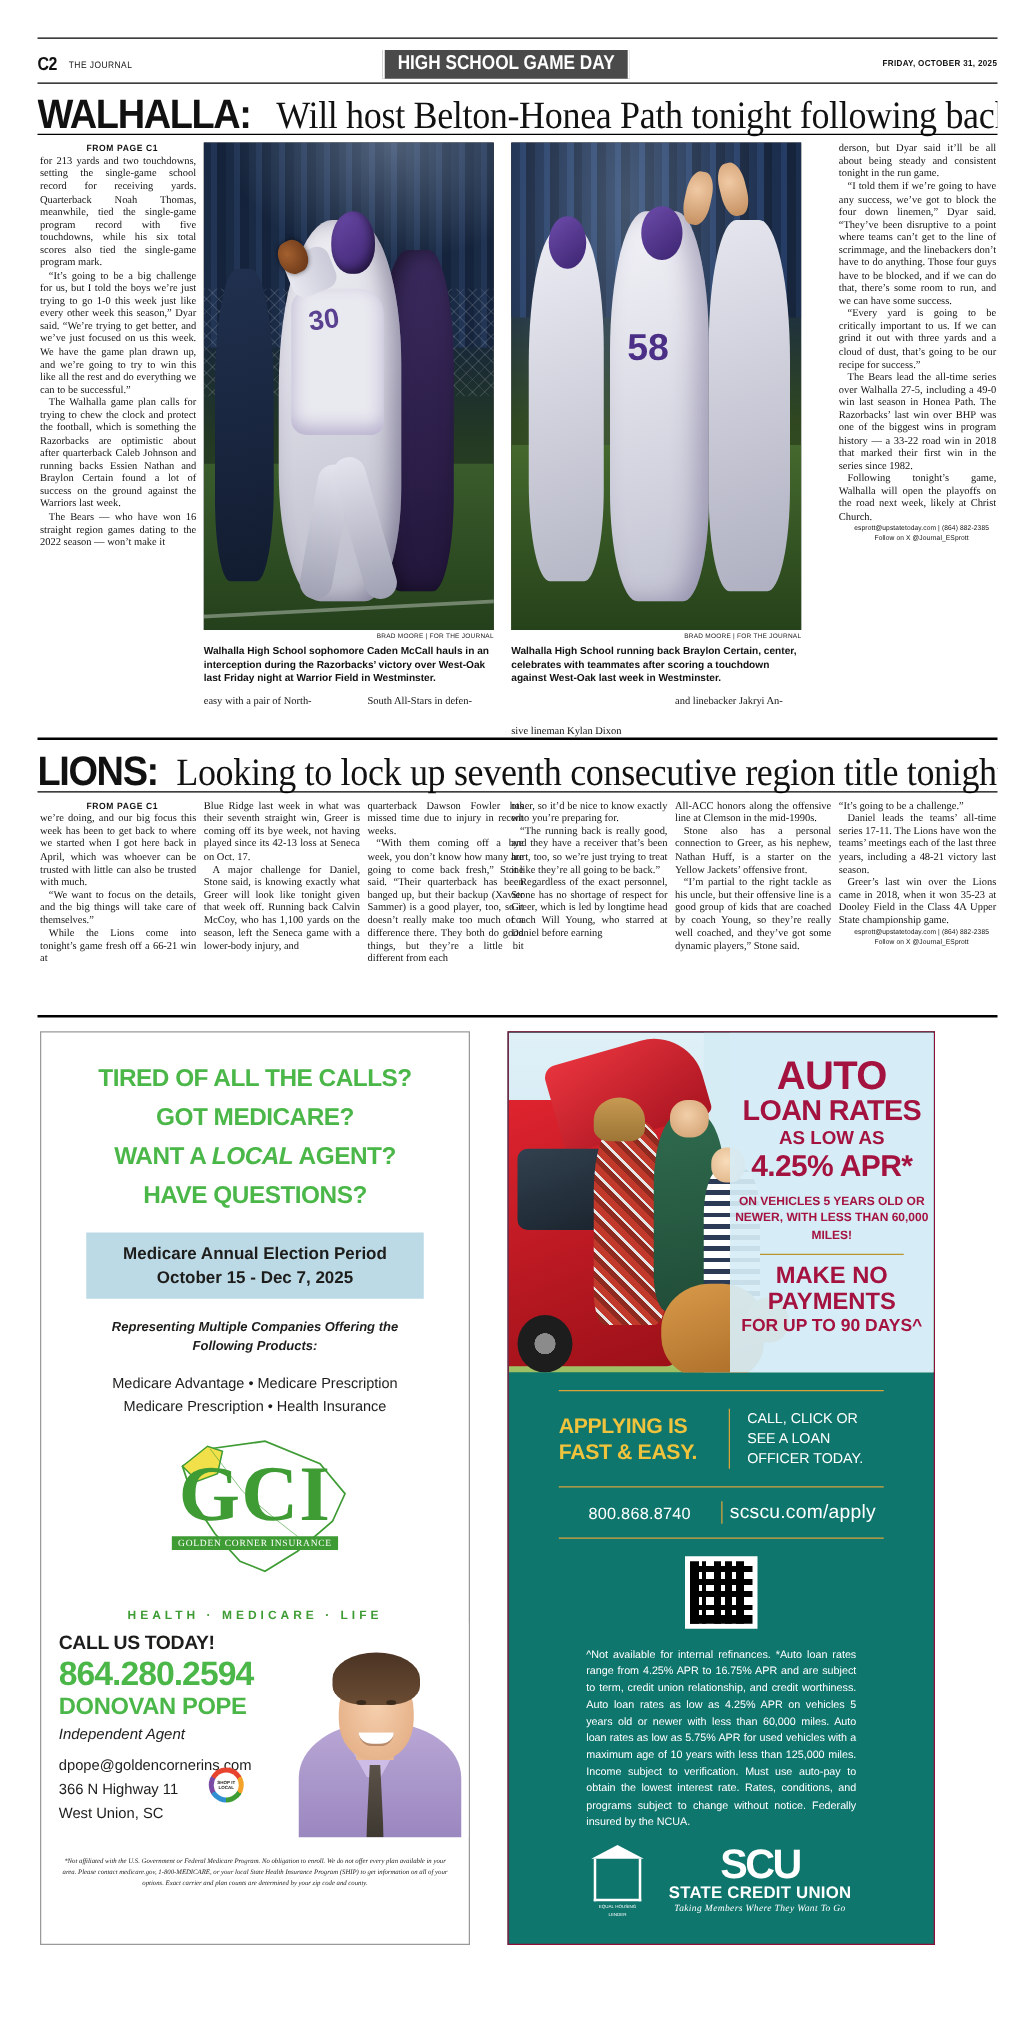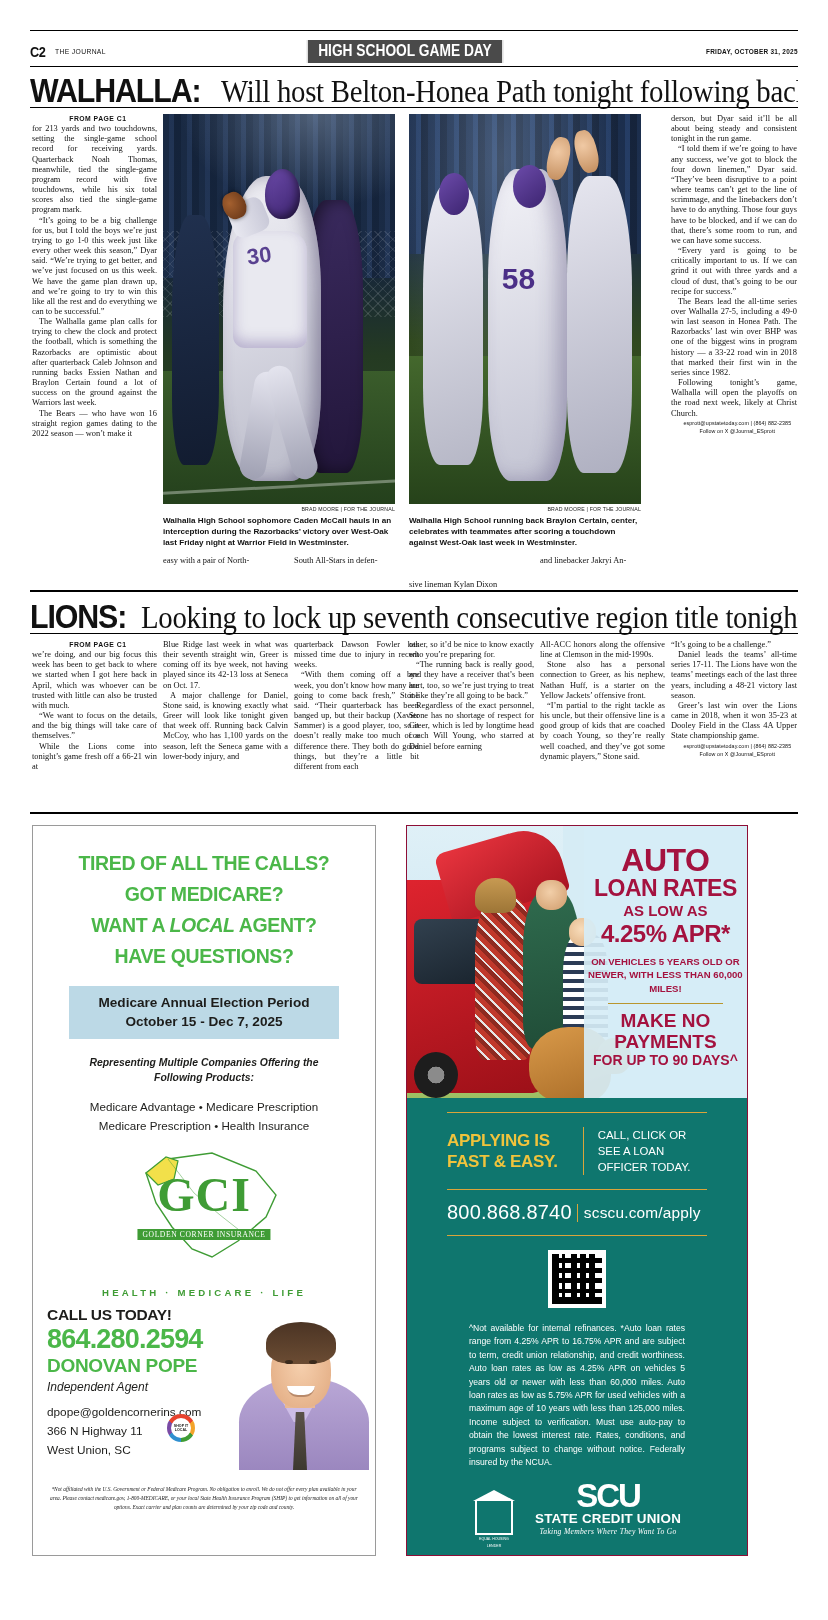--- a/index.html
+++ b/index.html
@@ -210,21 +210,21 @@
     font-size: 11.6px; line-height: 19px; margin-top: 12px; color: #1d1d1b;
   }
   .gci-logo-wrap { position: relative; height: 152px; margin-top: 6px; }
   .gci-sc-outline {
     position: absolute; left: 50%; top: 4px; width: 176px; height: 124px;
     transform: translateX(-50%);
   }
   .gci-letters {
     position: absolute; left: 50%; top: 14px; transform: translateX(-50%);
     font-family: "Liberation Serif", serif; font-weight: bold;
-    font-size: 48px; color: #3f9c35; letter-spacing: 1px; line-height: 80px;
+    font-size: 63px; color: #3f9c35; letter-spacing: 1px; line-height: 80px;
   }
   .gci-sub {
     position: absolute; left: 50%; top: 88px; transform: translateX(-50%);
     background: #3f9c35; color: #fff; font-family: "Liberation Serif", serif;
     font-size: 7.6px; letter-spacing: 0.6px; padding: 1px 5px; white-space: nowrap;
   }
   .gci-tag {
     text-align: center; font-family: "Liberation Sans", sans-serif;
     font-weight: bold; color: #3f9c35; font-size: 9.6px;
     letter-spacing: 3.2px; margin-top: -6px;
@@ -379,22 +379,22 @@
     color: #f0c33c; font-size: 17px; line-height: 21px; letter-spacing: -0.3px;
     padding-right: 10px;
   }
   .scu-callclick {
     flex: 1; border-left: 1px solid #d9a43a; padding-left: 14px;
     font-family: "Liberation Sans", sans-serif; color: #fff;
     font-size: 11.4px; line-height: 16px;
   }
   .scu-row2 { display: flex; align-items: center; border-bottom: 1px solid #d9a43a; padding: 11px 0; }
   .scu-tel {
-    flex: 1; font-family: "Liberation Sans", sans-serif;
-    color: #fff; font-size: 20px; letter-spacing: 0.2px;
+    flex: 1; text-align: center; font-family: "Liberation Sans", sans-serif;
+    color: #fff; font-size: 13px; letter-spacing: 0.2px;
   }
   .scu-web {
     flex: 1; text-align: center; font-family: Liberation Sans, sans-serif;
     color: #fff; font-size: 15.4px; letter-spacing: 0.2px;
     border-left: 1px solid #d9a43a;
   }
   .scu-qr {
     width: 58px; height: 58px; margin: 14px auto 0 auto; background: #fff;
     padding: 4px;
   }
@@ -403,21 +403,21 @@
     background:
       linear-gradient(90deg,#000 0 14%,transparent 14% 20%,#000 20% 26%,transparent 26% 38%,#000 38% 50%,transparent 50% 56%,#000 56% 68%,transparent 68% 74%,#000 74% 86%,transparent 86% 100%),
       linear-gradient(0deg,#000 0 14%,transparent 14% 22%,#000 22% 30%,transparent 30% 42%,#000 42% 52%,transparent 52% 62%,#000 62% 72%,transparent 72% 82%,#000 82% 92%,transparent 92% 100%);
     background-blend-mode: multiply;
   }
   .scu-disc {
     font-family: "Liberation Sans", sans-serif; color: #fff;
     font-size: 8.6px; line-height: 13.4px; text-align: justify;
     padding: 14px 22px 0 22px;
   }
-  .scu-foot { display: flex; align-items: flex-end; padding: 12px 26px 0 26px; }
+  .scu-foot { display: flex; align-items: flex-start; padding: 12px 26px 0 26px; }
   .scu-eh { width: 42px; height: 46px; }
   .eh-box { width: 38px; height: 34px; border: 2px solid #fff; border-top: none; }
   .eh-roof { width: 0; height: 0; border-left: 21px solid transparent;
              border-right: 21px solid transparent; border-bottom: 11px solid #fff; }
   .eh-label { font-family: "Liberation Sans", sans-serif; font-size: 3.6px;
               color: #fff; text-align: center; line-height: 4.4px; margin-top: 2px; }
   .scu-brand { margin-left: auto; text-align: center; }
   .scu-scu {
     font-family: "Liberation Sans", sans-serif; font-weight: bold;
     color: #fff; font-size: 33px; letter-spacing: -2px; line-height: 30px;

